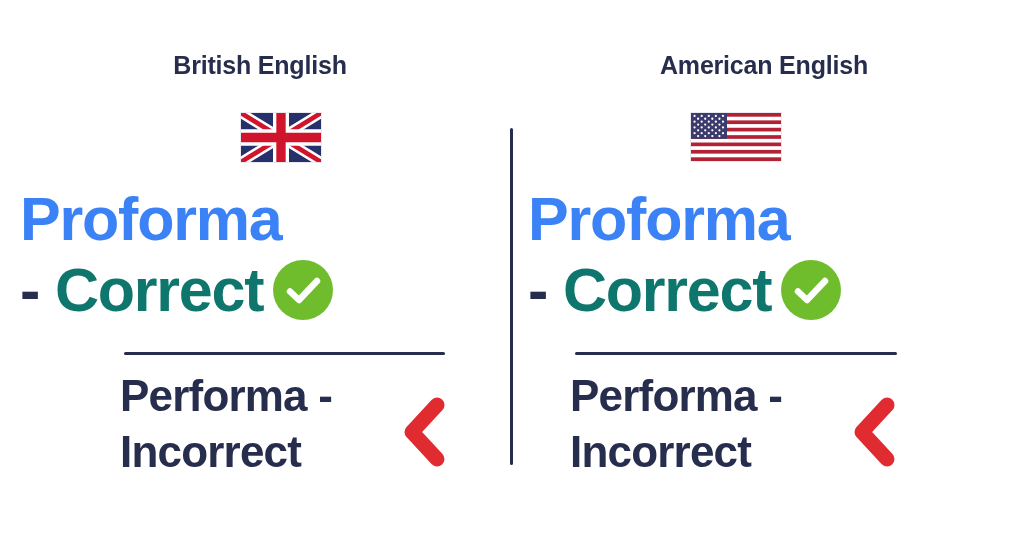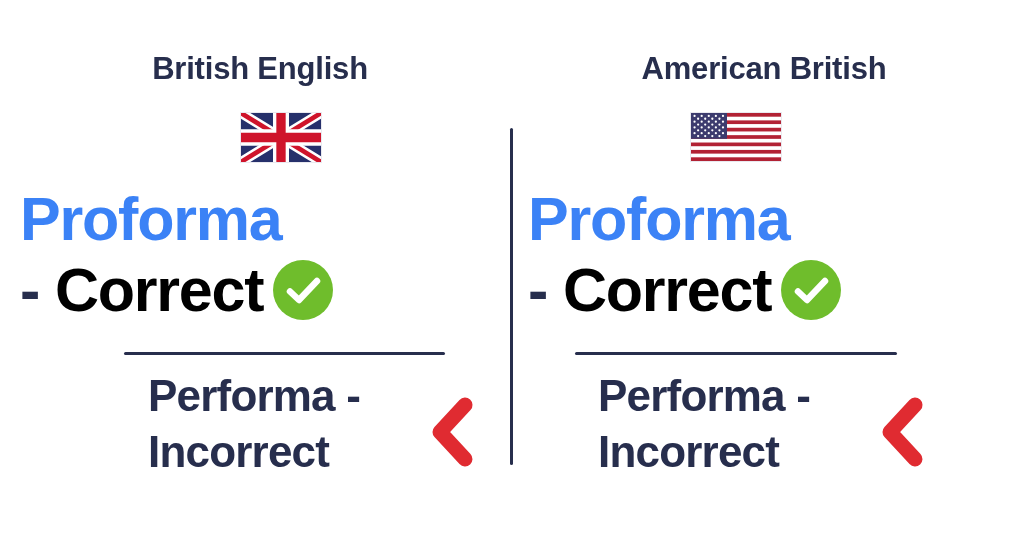--- a/index.html
+++ b/index.html
@@ -31,21 +31,21 @@
   }
   #col-british { left: 20px; }
   #col-american { left: 528px; }
 
   .col-heading {
     position: absolute;
     top: 52px;
     left: 0;
     width: 480px;
     text-align: center;
-    font-size: 31px;
+    font-size: 25px;
     font-weight: 700;
     letter-spacing: -0.2px;
     color: #272e4d;
     line-height: 1.1;
   }
   #col-british .col-heading { left: 28px; width: 424px; }
   #col-american .col-heading { left: 6px; width: 460px; }
 
   
   .flag {
@@ -87,21 +87,21 @@
     gap: 10px;
   }
   .dash-correct {
     font-size: 61px;
     font-weight: 700;
     line-height: 1;
     letter-spacing: -1.2px;
     white-space: nowrap;
   }
   .dash-correct .dash { color: #272e4d; }
-  .dash-correct .correct-word { color: #000000; }
+  .dash-correct .correct-word { color: #0f766e; }
 
   .check-badge {
     flex: 0 0 auto;
     width: 60px;
     height: 60px;
     border-radius: 50%;
     background: #6fbd2c;
     position: relative;
   }
   .check-badge svg { display: block; width: 60px; height: 60px; }
@@ -114,21 +114,20 @@
     border-radius: 2px;
   }
 
   
   .incorrect-block {
     position: absolute;
     top: 368px;
     display: flex;
     align-items: center;
     gap: 18px;
-    margin-left: 28px;
   }
   .incorrect-text {
     font-size: 44px;
     font-weight: 700;
     color: #272e4d;
     line-height: 1.28;
     letter-spacing: -0.8px;
     max-width: 255px;
   }
   .chevron {
@@ -194,21 +193,21 @@
           <path d="M44 12 L19 39 L44 66" fill="none" stroke="#e02b31" stroke-width="15" stroke-linecap="round" stroke-linejoin="round"></path>
         </svg>
       </div>
     </div>
   </div>
 
   <div id="vertical-divider"></div>
 
   <div class="column" id="col-american">
 
-    <div class="col-heading">American British</div>
+    <div class="col-heading">American English</div>
 
     <div class="flag" id="flag-us">
       <svg class="us-flag-svg" viewBox="0 0 76 40" preserveAspectRatio="none" aria-hidden="true">
         <rect width="76" height="40" fill="#ffffff"></rect>
         <g fill="#b22234">
           <rect y="0" width="76" height="3.08"></rect>
           <rect y="6.15" width="76" height="3.08"></rect>
           <rect y="12.3" width="76" height="3.08"></rect>
           <rect y="18.46" width="76" height="3.08"></rect>
           <rect y="24.6" width="76" height="3.08"></rect>

